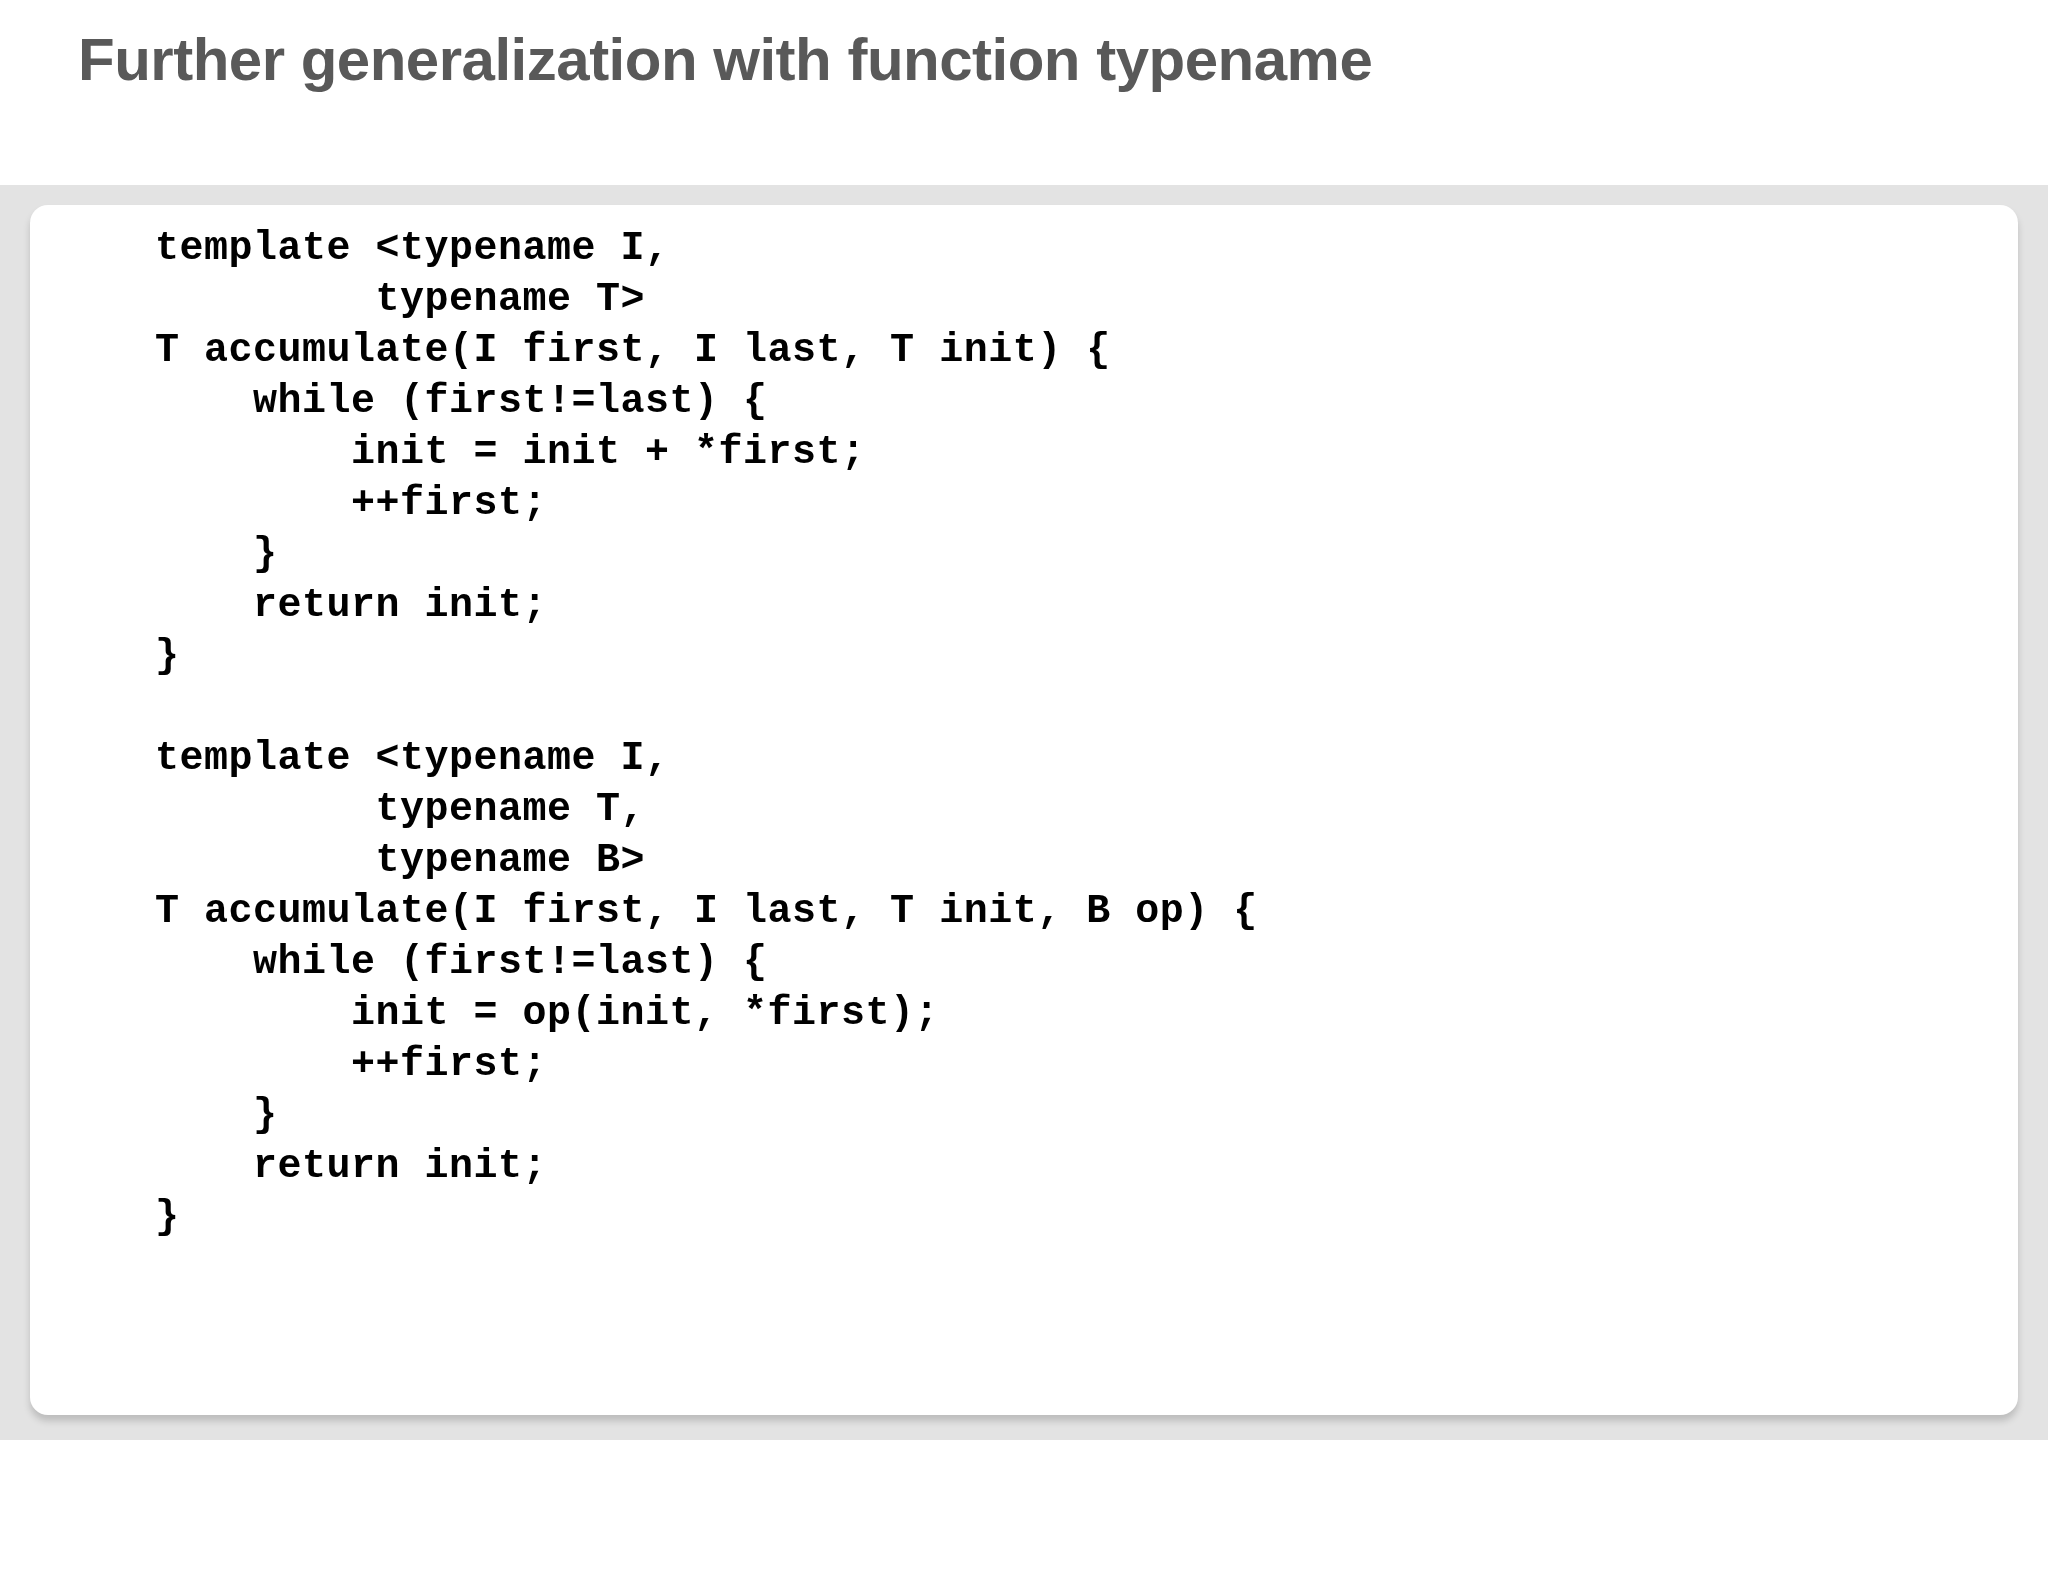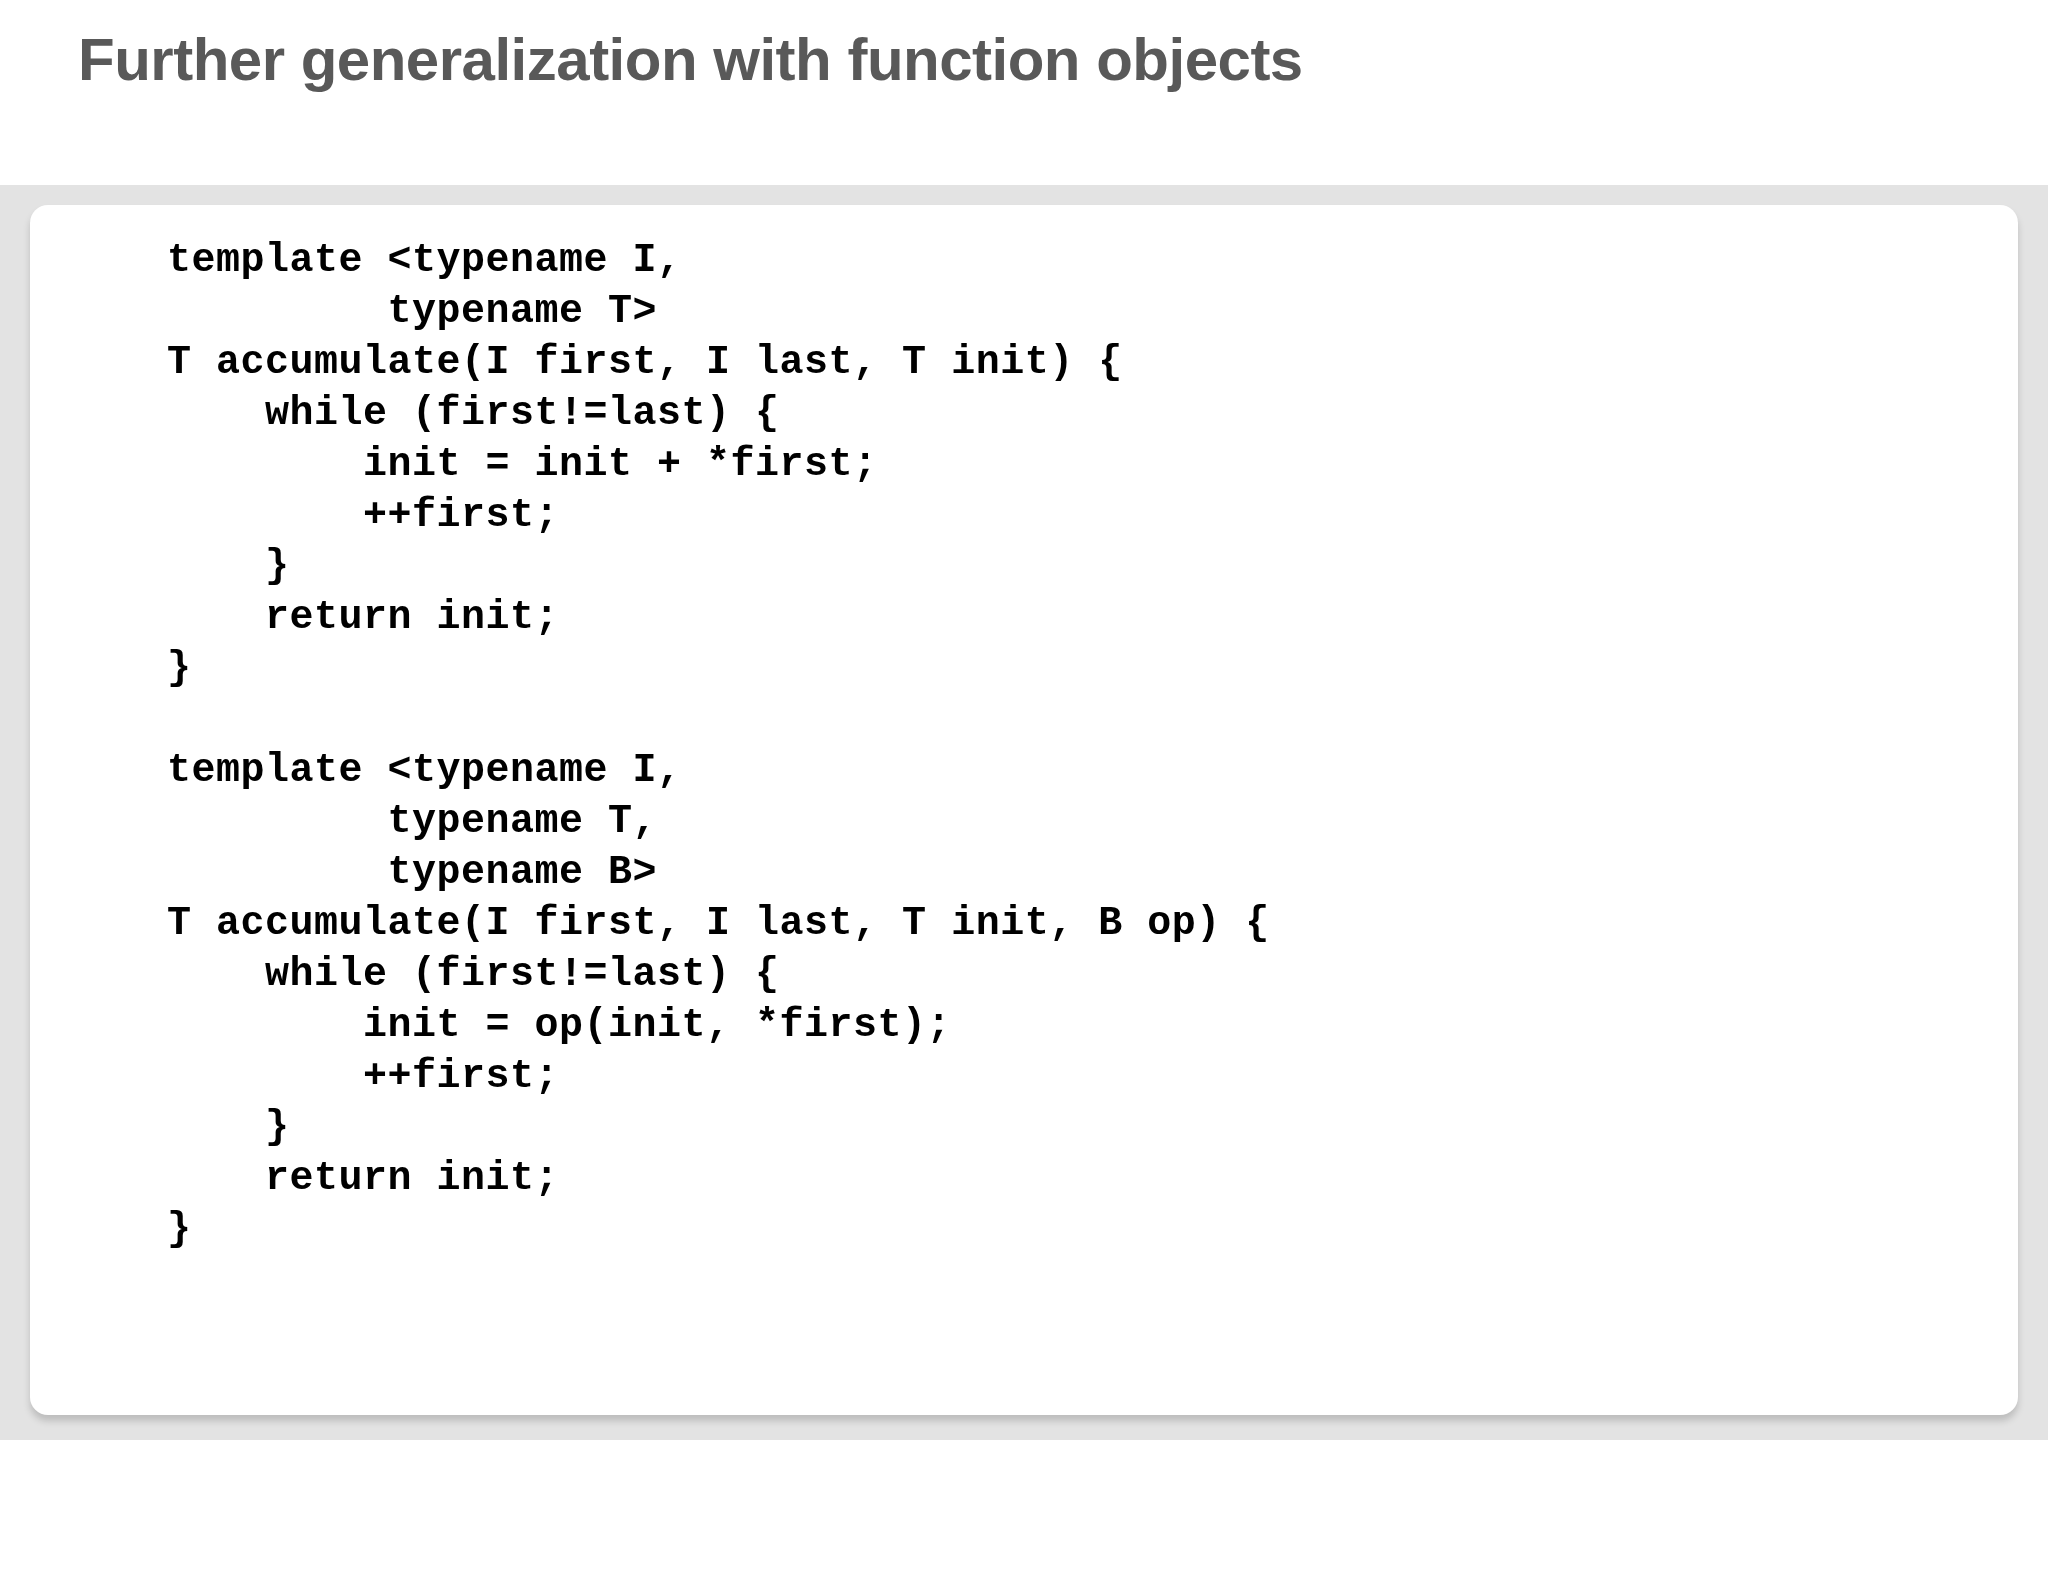--- a/index.html
+++ b/index.html
@@ -48,21 +48,21 @@
     background: #ffffff;
     border-radius: 18px;
     box-shadow: 0 6px 7px rgba(0, 0, 0, 0.17);
     overflow: hidden;
   }
 
   #code-block {
     position: absolute;
     left: 125px;
     top: 18px;
-    margin: 12px;
+    margin: 0;
     font-family: "Liberation Mono", "DejaVu Sans Mono", monospace;
     font-size: 40px;
     font-weight: bold;
     line-height: 51px;
     color: #000000;
     white-space: pre;
     letter-spacing: 0.5px;
     tab-size: 4;
   }
 
@@ -72,21 +72,21 @@
     left: 0;
     top: 1440px;
     width: 2048px;
     height: 142px;
     background: #ffffff;
   }
 </style>
 </head>
 <body>
 
-<div id="slide-title">Further generalization with function objects</div>
+<div id="slide-title">Further generalization with function typename</div>
 
 <div id="content-band"></div>
 
 <div id="code-card">
   <pre id="code-block">template &lt;typename I,
          typename T&gt;
 T accumulate(I first, I last, T init) {
     while (first!=last) {
         init = init + *first;
         ++first;

